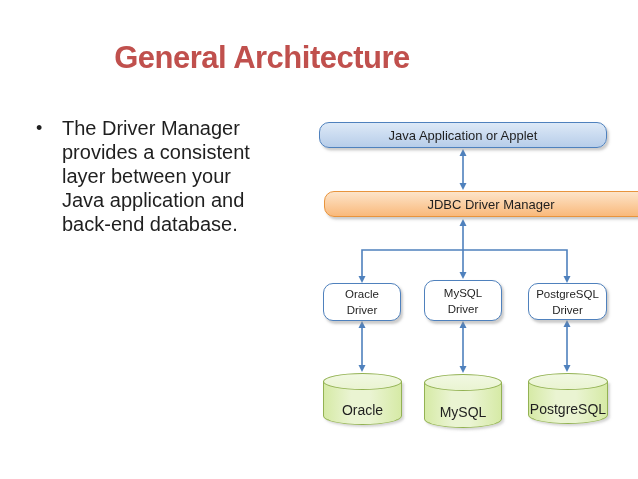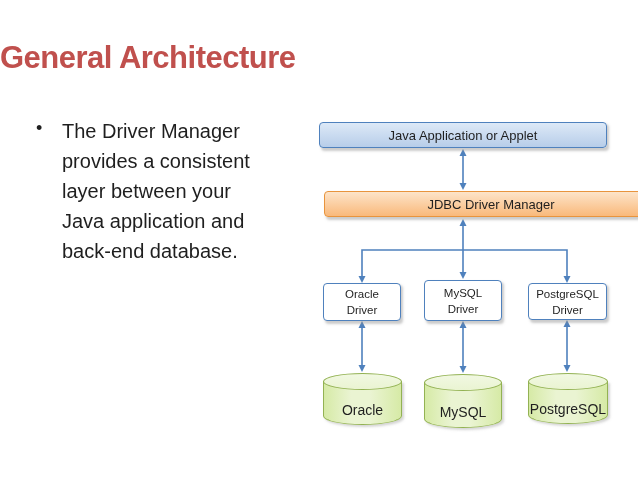--- a/index.html
+++ b/index.html
@@ -6,45 +6,46 @@
   html,body { background:#fff; }
   .slide {
     position:relative; width:638px; height:479px; overflow:hidden;
     background:#ffffff;
     font-family:"Liberation Sans", sans-serif;
     color:var(--text-dark, #1f1f1f);
   }
   
   .title {
     position:absolute; top:40px; left:0; width:524px;
+    text-align:center;
     font-size:31px; font-weight:bold;
     color:var(--title-red, #C0504D);
     letter-spacing:-0.5px;
   }
   
   .bullet-block { position:absolute; top:116px; left:36px; width:260px; }
   .bullet-marker {
     position:absolute; left:0; top:2px;
     font-size:18px; color:var(--text-dark, #1f1f1f);
   }
   .bullet-text {
     margin-left:26px;
-    font-size:20px; line-height:30px;
+    font-size:20px; line-height:24px;
     white-space:pre-line;
     color:var(--text-dark, #1f1f1f);
   }
   
   .diagram { position:absolute; inset:0; }
   svg.connectors { position:absolute; left:0; top:0; pointer-events:none; }
   .cl { stroke:var(--arrow-blue, #4F81BD); stroke-width:1.6; fill:none; }
   .ah { fill:var(--arrow-blue, #4F81BD); }
 
   .node {
     position:absolute; display:flex; align-items:center; justify-content:center;
-    text-align:center; border-radius:4px;
+    text-align:center; border-radius:10px;
     box-shadow:2px 2.5px 2.5px rgba(140,140,140,0.45);
     color:var(--text-dark, #1f1f1f);
   }
   .app-box {
     left:319px; top:122px; width:288px; height:26px;
     background:linear-gradient(180deg, var(--box-blue-top,#DDE9F7), var(--box-blue-bottom,#B7CDE9));
     border:1.6px solid var(--box-blue-border,#4F81BD);
     font-size:13px;
   }
   .mgr-box {

